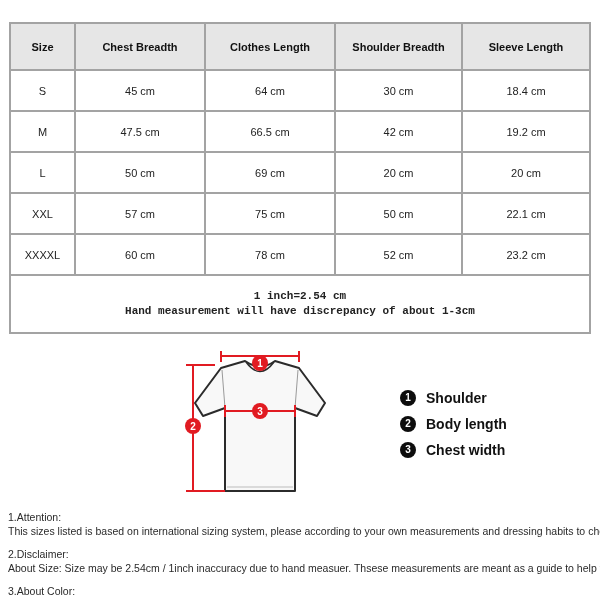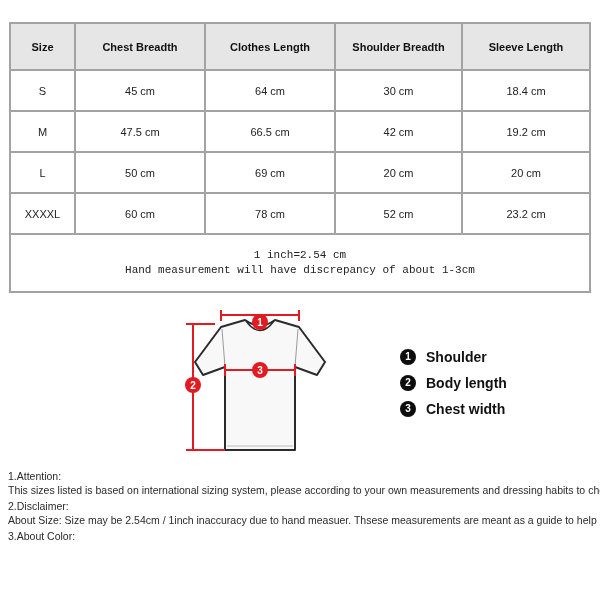--- a/index.html
+++ b/index.html
@@ -4,32 +4,32 @@
 <style>
   html,body{margin:0;padding:0;background:#fff;}
   body{width:600px;height:600px;font-family:"Liberation Sans",sans-serif;color:#1c1c1c;overflow:hidden;}
   .page{position:relative;width:600px;height:600px;background:#fff;}
 
   
   table.size-table{border-collapse:collapse;table-layout:fixed;width:580px;margin:22px auto 0 auto;border:2px solid #474747;}
   .size-table th,.size-table td{border:2px solid #a3a3a3;text-align:center;vertical-align:middle;padding:4px;}
   .size-table th{background:#e6e6e6;font-size:11px;font-weight:bold;height:37px;color:#111;}
   .size-table td{font-size:11px;height:31px;color:#222;}
-  .note-cell{height:48px !important;font-family:"Liberation Mono","DejaVu Sans Mono",monospace;font-weight:normal;font-size:11px;line-height:15px;color:#111;}
+  .note-cell{height:48px !important;font-family:"Liberation Mono","DejaVu Sans Mono",monospace;font-weight:bold;font-size:11px;line-height:15px;color:#111;}
 
   
   .diagram-section{display:flex;align-items:center;margin:15px 0 0 176px;height:150px;}
   .shirt-svg{flex:0 0 auto;}
   .legend{margin-left:54px;display:flex;flex-direction:column;gap:10px;}
   .legend-item{display:flex;align-items:center;gap:10px;font-size:14px;font-weight:bold;color:#111;}
   .bullet{flex:0 0 auto;width:16px;height:16px;border-radius:50%;background:#0d0d0d;color:#fff;font-size:10px;font-weight:bold;display:flex;align-items:center;justify-content:center;line-height:1;}
 
   
   .notes{margin:12px 0 0 8px;font-size:10.5px;line-height:13.5px;color:#2a2a2a;}
-  .notes .title{margin-top:3px;}
+  .notes .title{margin-top:10px;}
   .notes div{white-space:nowrap;}
 </style>
 </head>
 <body>
 
 <div class="page">
 
   <table class="size-table">
     <colgroup>
       <col style="width:65px">
@@ -61,20 +61,27 @@
           <td>66.5 cm</td>
           <td>42 cm</td>
           <td>19.2 cm</td>
         </tr>
         <tr>
           <td>L</td>
           <td>50 cm</td>
           <td>69 cm</td>
           <td>20 cm</td>
           <td>20 cm</td>
+        </tr>
+        <tr>
+          <td>XXL</td>
+          <td>57 cm</td>
+          <td>75 cm</td>
+          <td>50 cm</td>
+          <td>22.1 cm</td>
         </tr>
         <tr>
           <td>XXXXL</td>
           <td>60 cm</td>
           <td>78 cm</td>
           <td>52 cm</td>
           <td>23.2 cm</td>
         </tr>
       </tbody>
     <tfoot>

